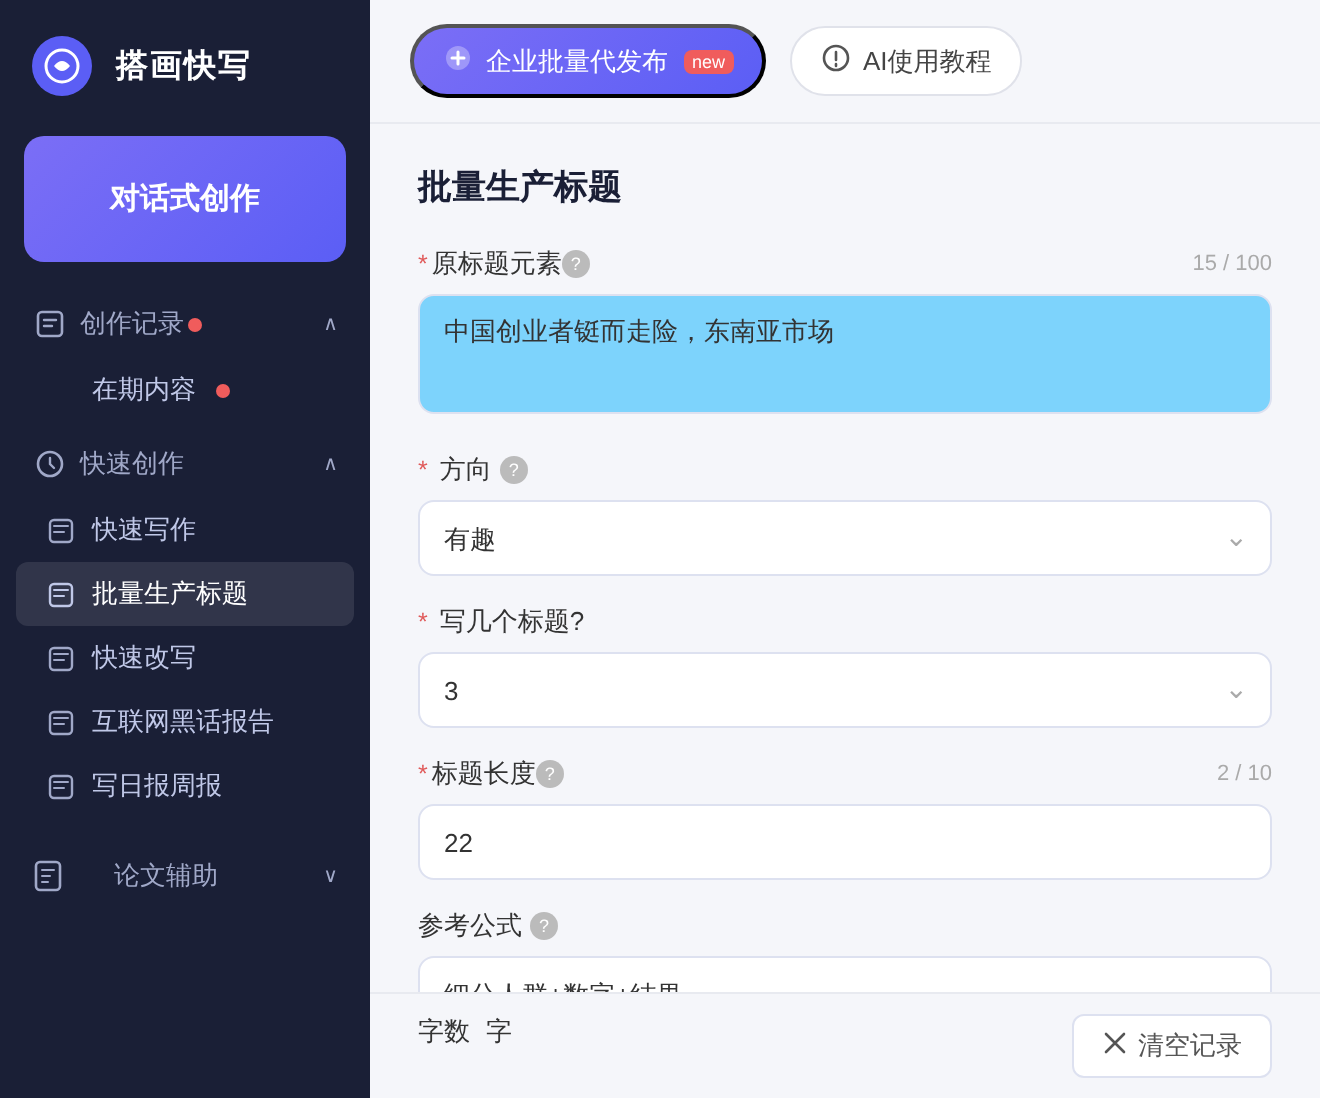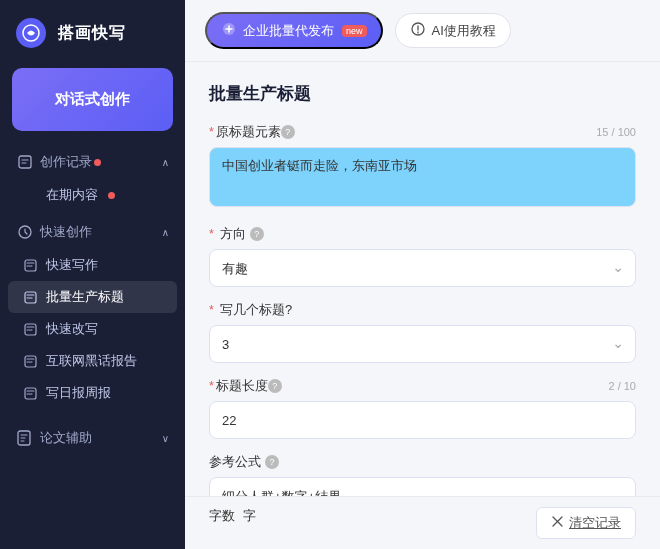--- a/index.html
+++ b/index.html
@@ -112,21 +112,21 @@
       font-size: 13px;
     }
 
     .sidebar-bottom-item {
       display: flex;
       align-items: center;
       padding: 8px 16px;
       font-size: 13px;
       color: #a0a8c8;
       cursor: pointer;
-      gap: 8px;
+      gap: 25px;
       margin-top: auto;
     }
 
     .sidebar-sub-child {
       padding-left: 14px;
       text-align: right;
     }
 
     
     .main {
@@ -331,21 +331,20 @@
       display: flex;
       align-items: center;
       gap: 5px;
       padding: 6px 14px;
       border: 1px solid #dde1f0;
       border-radius: 6px;
       background: #fff;
       font-size: 13px;
       color: #555;
       cursor: pointer;
-      text-decoration: underline;
     }
 
     .clear-icon {
       font-size: 12px;
     }
 
     
     .req-star { color: #e05a5a; margin-right: 2px; }
   </style>
 </head>

